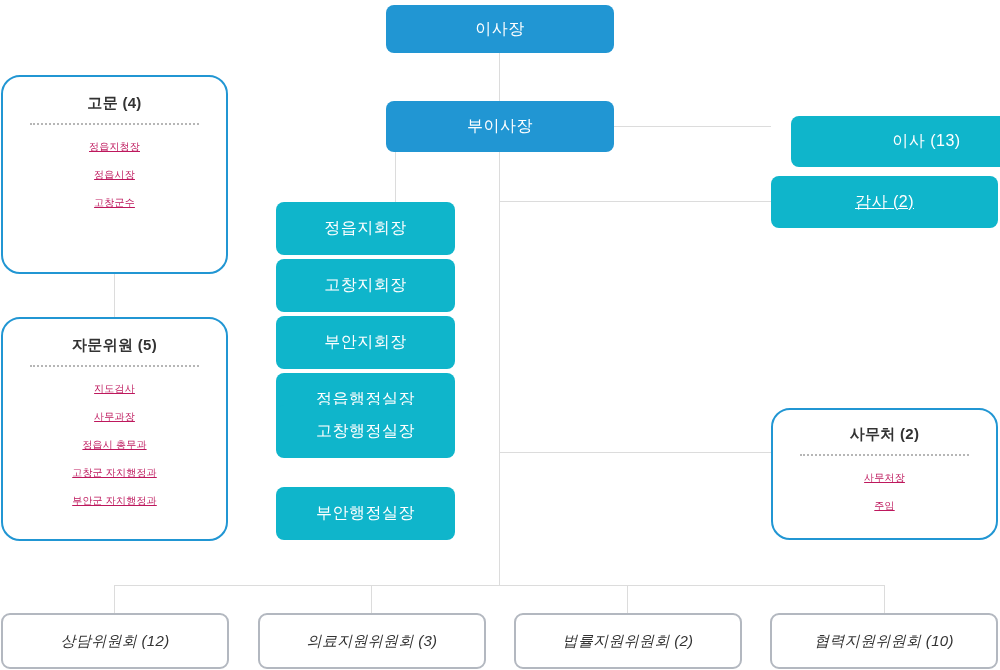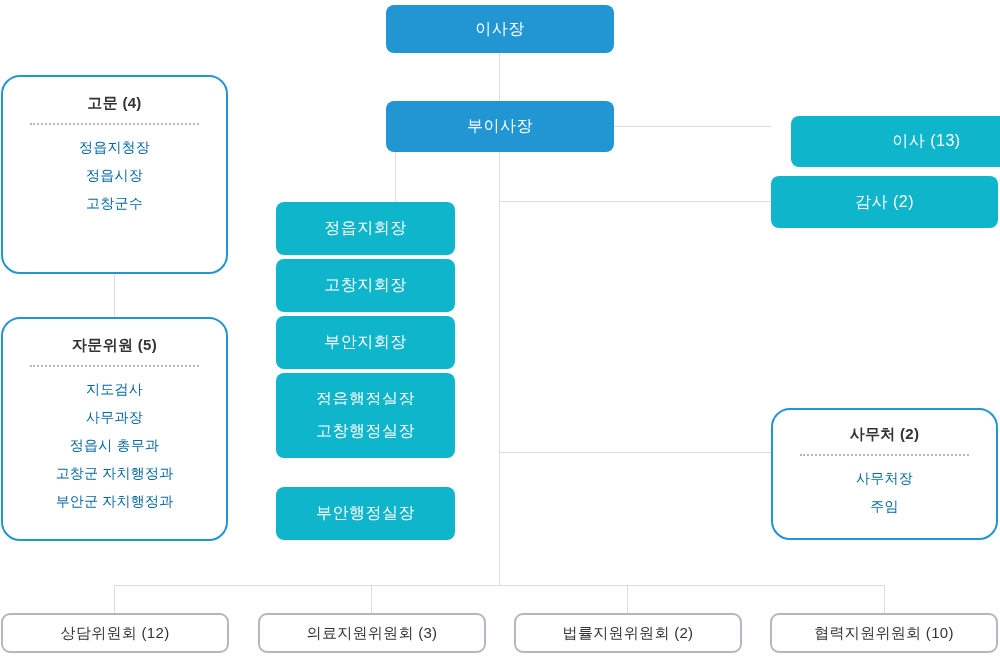--- a/index.html
+++ b/index.html
@@ -41,38 +41,40 @@
     color: #333333;
     letter-spacing: 0.3px;
   }
   .panel .divider {
     width: 76%;
     margin: 10px auto 8px auto;
     border-top: 2px dotted #b6b6b6;
     height: 0;
   }
   .panel .member {
-    font-size: 14px;
-    color: #0369a1;
+    font-size: 10px;
+    color: #be185d;
     line-height: 28px;
     letter-spacing: 0.2px;
+    text-decoration: underline;
   }
 
   
   .committee {
     position: absolute;
-    top: 613px; width: 228px; height: 40px;
+    top: 613px; width: 228px; height: 56px;
     background: #ffffff;
     border: 2px solid #b3b8c0;
     border-radius: 9px;
     display: flex; align-items: center; justify-content: center;
     font-size: 15px;
     color: #333333;
     letter-spacing: 0.3px;
     z-index: 2;
+    font-style: italic;
   }
 
   
   .line { position: absolute; background: #dcdcdc; z-index: 1; }
   .line.v { width: 1px; }
   .line.h { height: 1px; }
 </style>
 </head>
 <body>
 
@@ -90,21 +92,21 @@
   <div class="line v" style="left:371px; top:585px; height:28px;"></div>
   <div class="line v" style="left:627px; top:585px; height:28px;"></div>
   <div class="line v" style="left:884px; top:585px; height:28px;"></div>
 
   <div class="node blue" style="left:386px; top:5px;   width:228px; height:48px;">이사장</div>
 
   <div class="node blue" style="left:386px; top:101px; width:228px; height:51px;">부이사장</div>
 
   <div class="node cyan" style="left:771px; top:116px; width:271px; height:51px;margin-left:20px;">이사 (13)</div>
 
-  <div class="node cyan" style="left:771px; top:176px; width:227px; height:52px;">감사 (2)</div>
+  <div class="node cyan" style="left:771px; top:176px; width:227px; height:52px;text-decoration:underline;">감사 (2)</div>
 
   <div class="panel" style="left:1px; top:75px; width:227px; height:199px; padding-top:17px;">
     <div class="panel-title">고문 (4)</div>
     <div class="divider"></div>
     <div class="member">정읍지청장</div>
     <div class="member">정읍시장</div>
     <div class="member">고창군수</div>
   </div>
 
   <div class="panel" style="left:1px; top:317px; width:227px; height:224px; padding-top:17px;">

